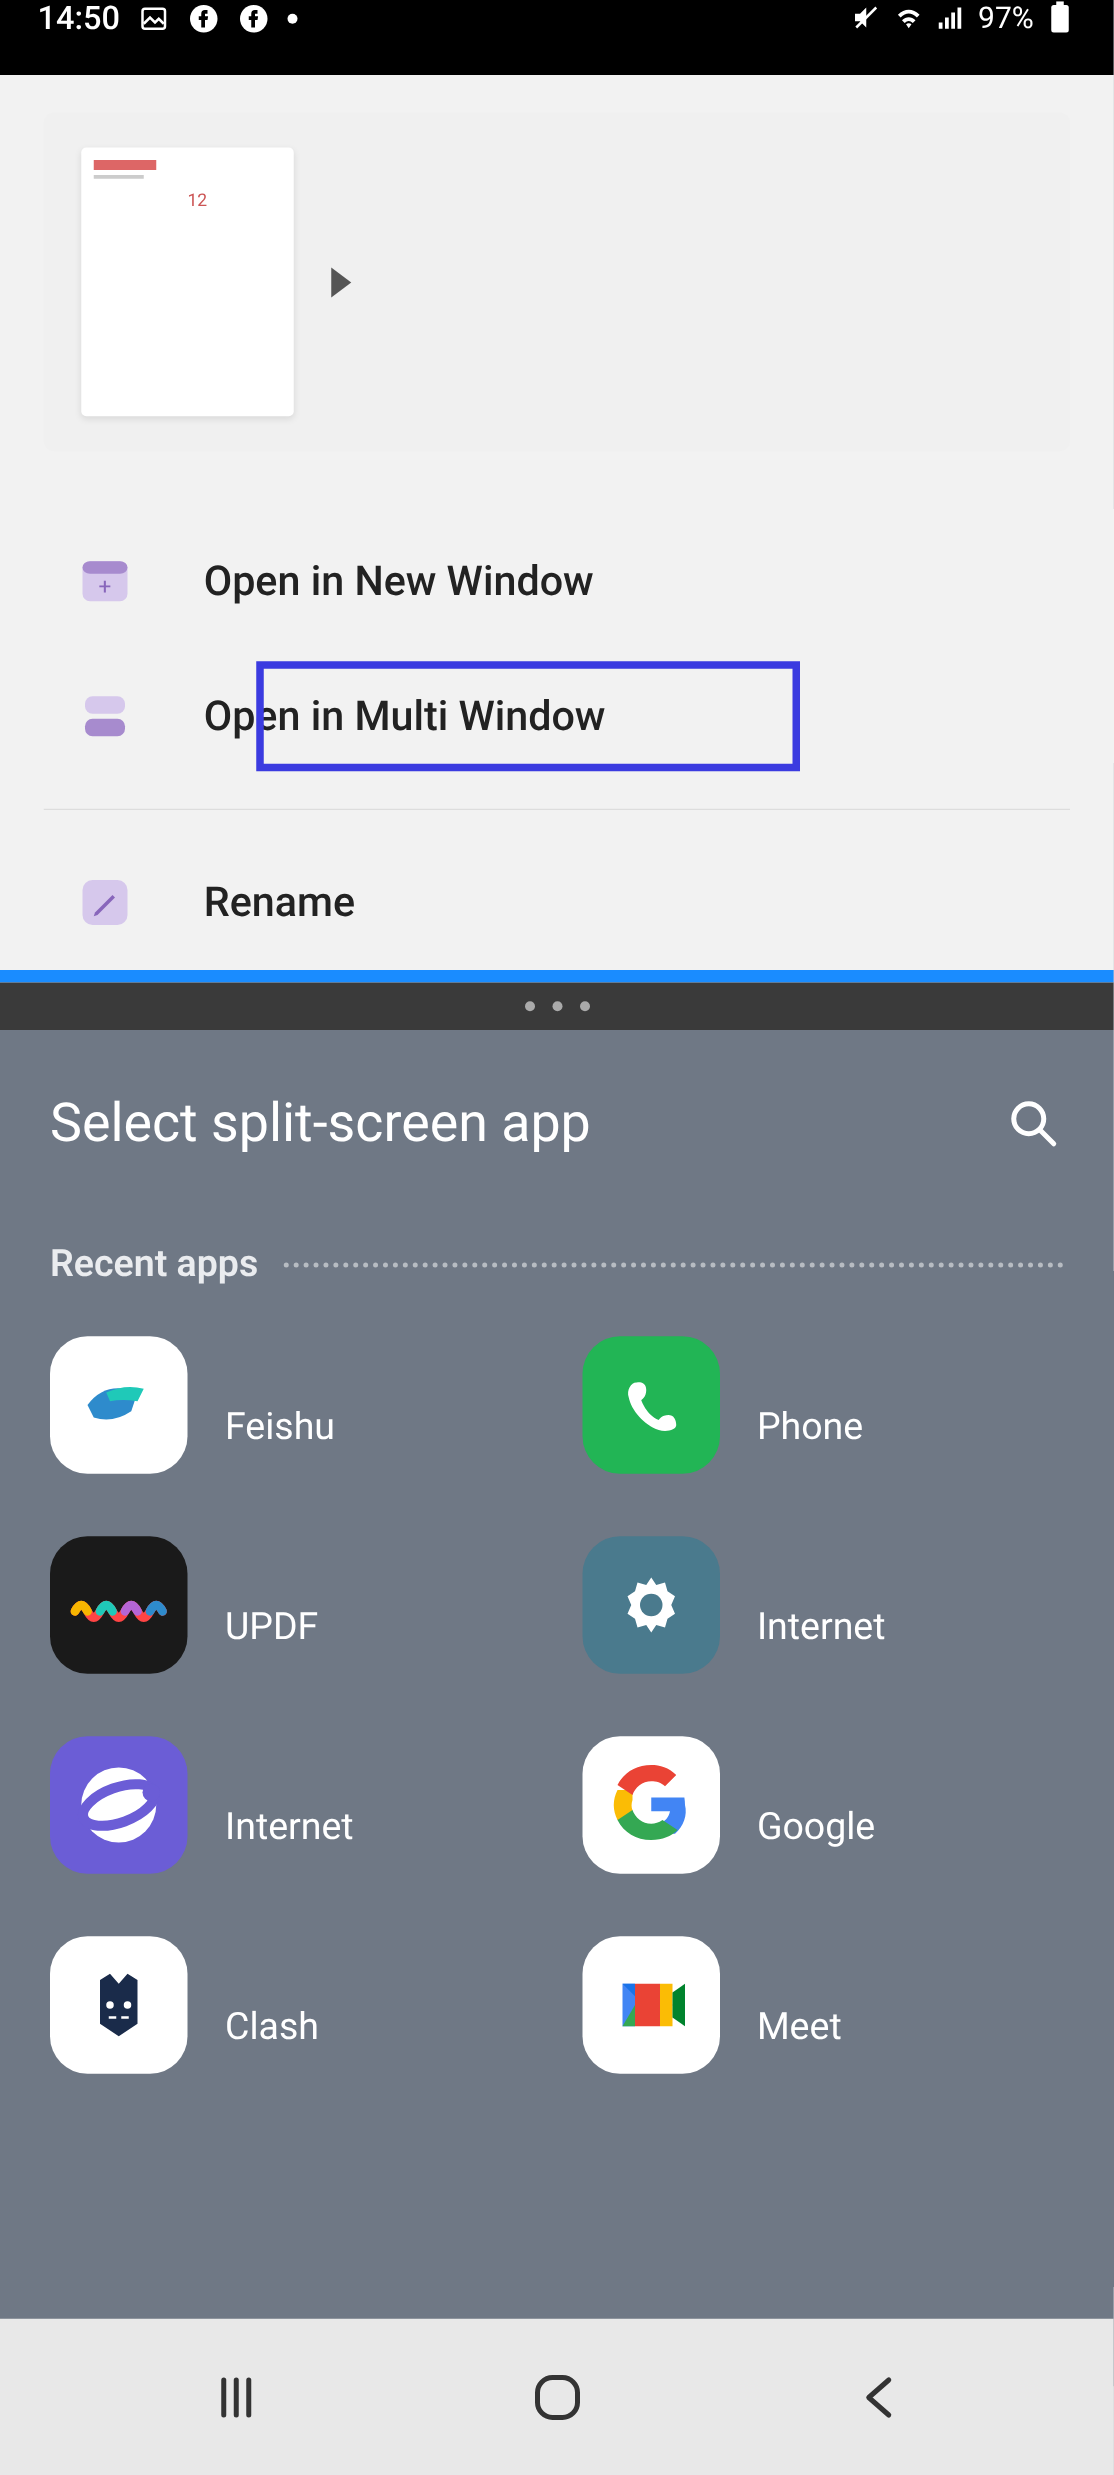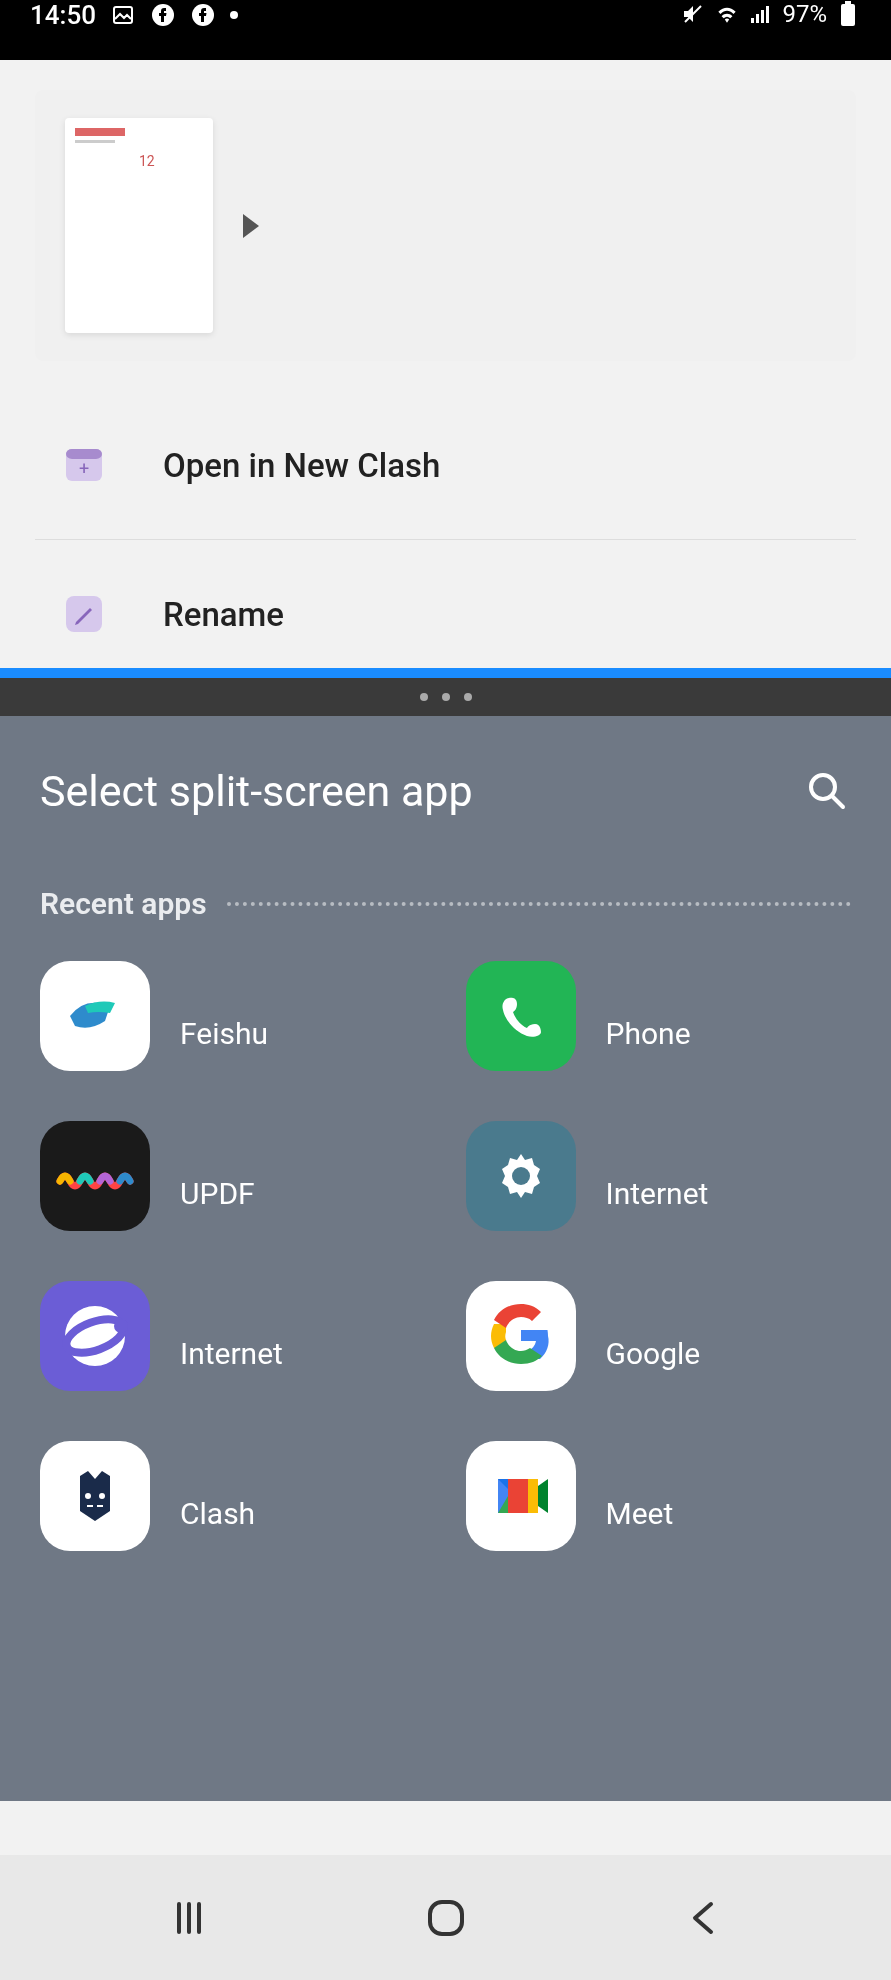--- a/index.html
+++ b/index.html
@@ -61,21 +61,21 @@
     .file-card {
       background: #f0f0f0;
       border-radius: 8px;
       padding: 28px 30px;
       display: flex;
       align-items: center;
       gap: 30px;
       margin-bottom: 50px;
     }
     .file-thumb {
-      width: 148px;
+      width: 170px;
       height: 215px;
       background: #fff;
       box-shadow: 0 2px 6px rgba(0,0,0,0.1);
       border-radius: 4px;
       position: relative;
       padding: 10px;
     }
     .thumb-bar {
       width: 50px;
       height: 8px;
@@ -329,23 +329,33 @@
   </div>
 
   <div class="menu-item">
     <div class="menu-icon">
       <svg width="44" height="44" viewBox="0 0 44 44">
           <rect x="4" y="6" width="36" height="32" rx="6" fill="#d6c8ec"></rect>
           <rect x="4" y="6" width="36" height="10" fill="#a78bce" rx="6"></rect>
           <text x="22" y="32" text-anchor="middle" font-size="18" fill="#8866bb">+</text>
         </svg>
     </div>
-    <span class="menu-label">Open in New Clash</span>
-  </div>
-
+    <span class="menu-label">Open in New Window</span>
+  </div>
+
+  <div class="menu-item highlighted">
+    <div class="menu-icon">
+      <svg width="44" height="44" viewBox="0 0 44 44">
+          <rect x="6" y="6" width="32" height="14" rx="6" fill="#d6c8ec"></rect>
+          <rect x="6" y="24" width="32" height="14" rx="6" fill="#a78bce"></rect>
+        </svg>
+    </div>
+    <span class="menu-label">Open in Multi Window</span>
+    <div class="highlight-box"></div>
+  </div>
 
   <div class="divider"></div>
 
   <div class="menu-item">
     <div class="menu-icon">
       <svg width="44" height="44" viewBox="0 0 44 44">
           <rect x="4" y="4" width="36" height="36" rx="8" fill="#d6c8ec"></rect>
           <path d="M14 30 L28 16 L30 18 L16 32 L13 33 Z" fill="#8866bb"></path>
         </svg>
     </div>

